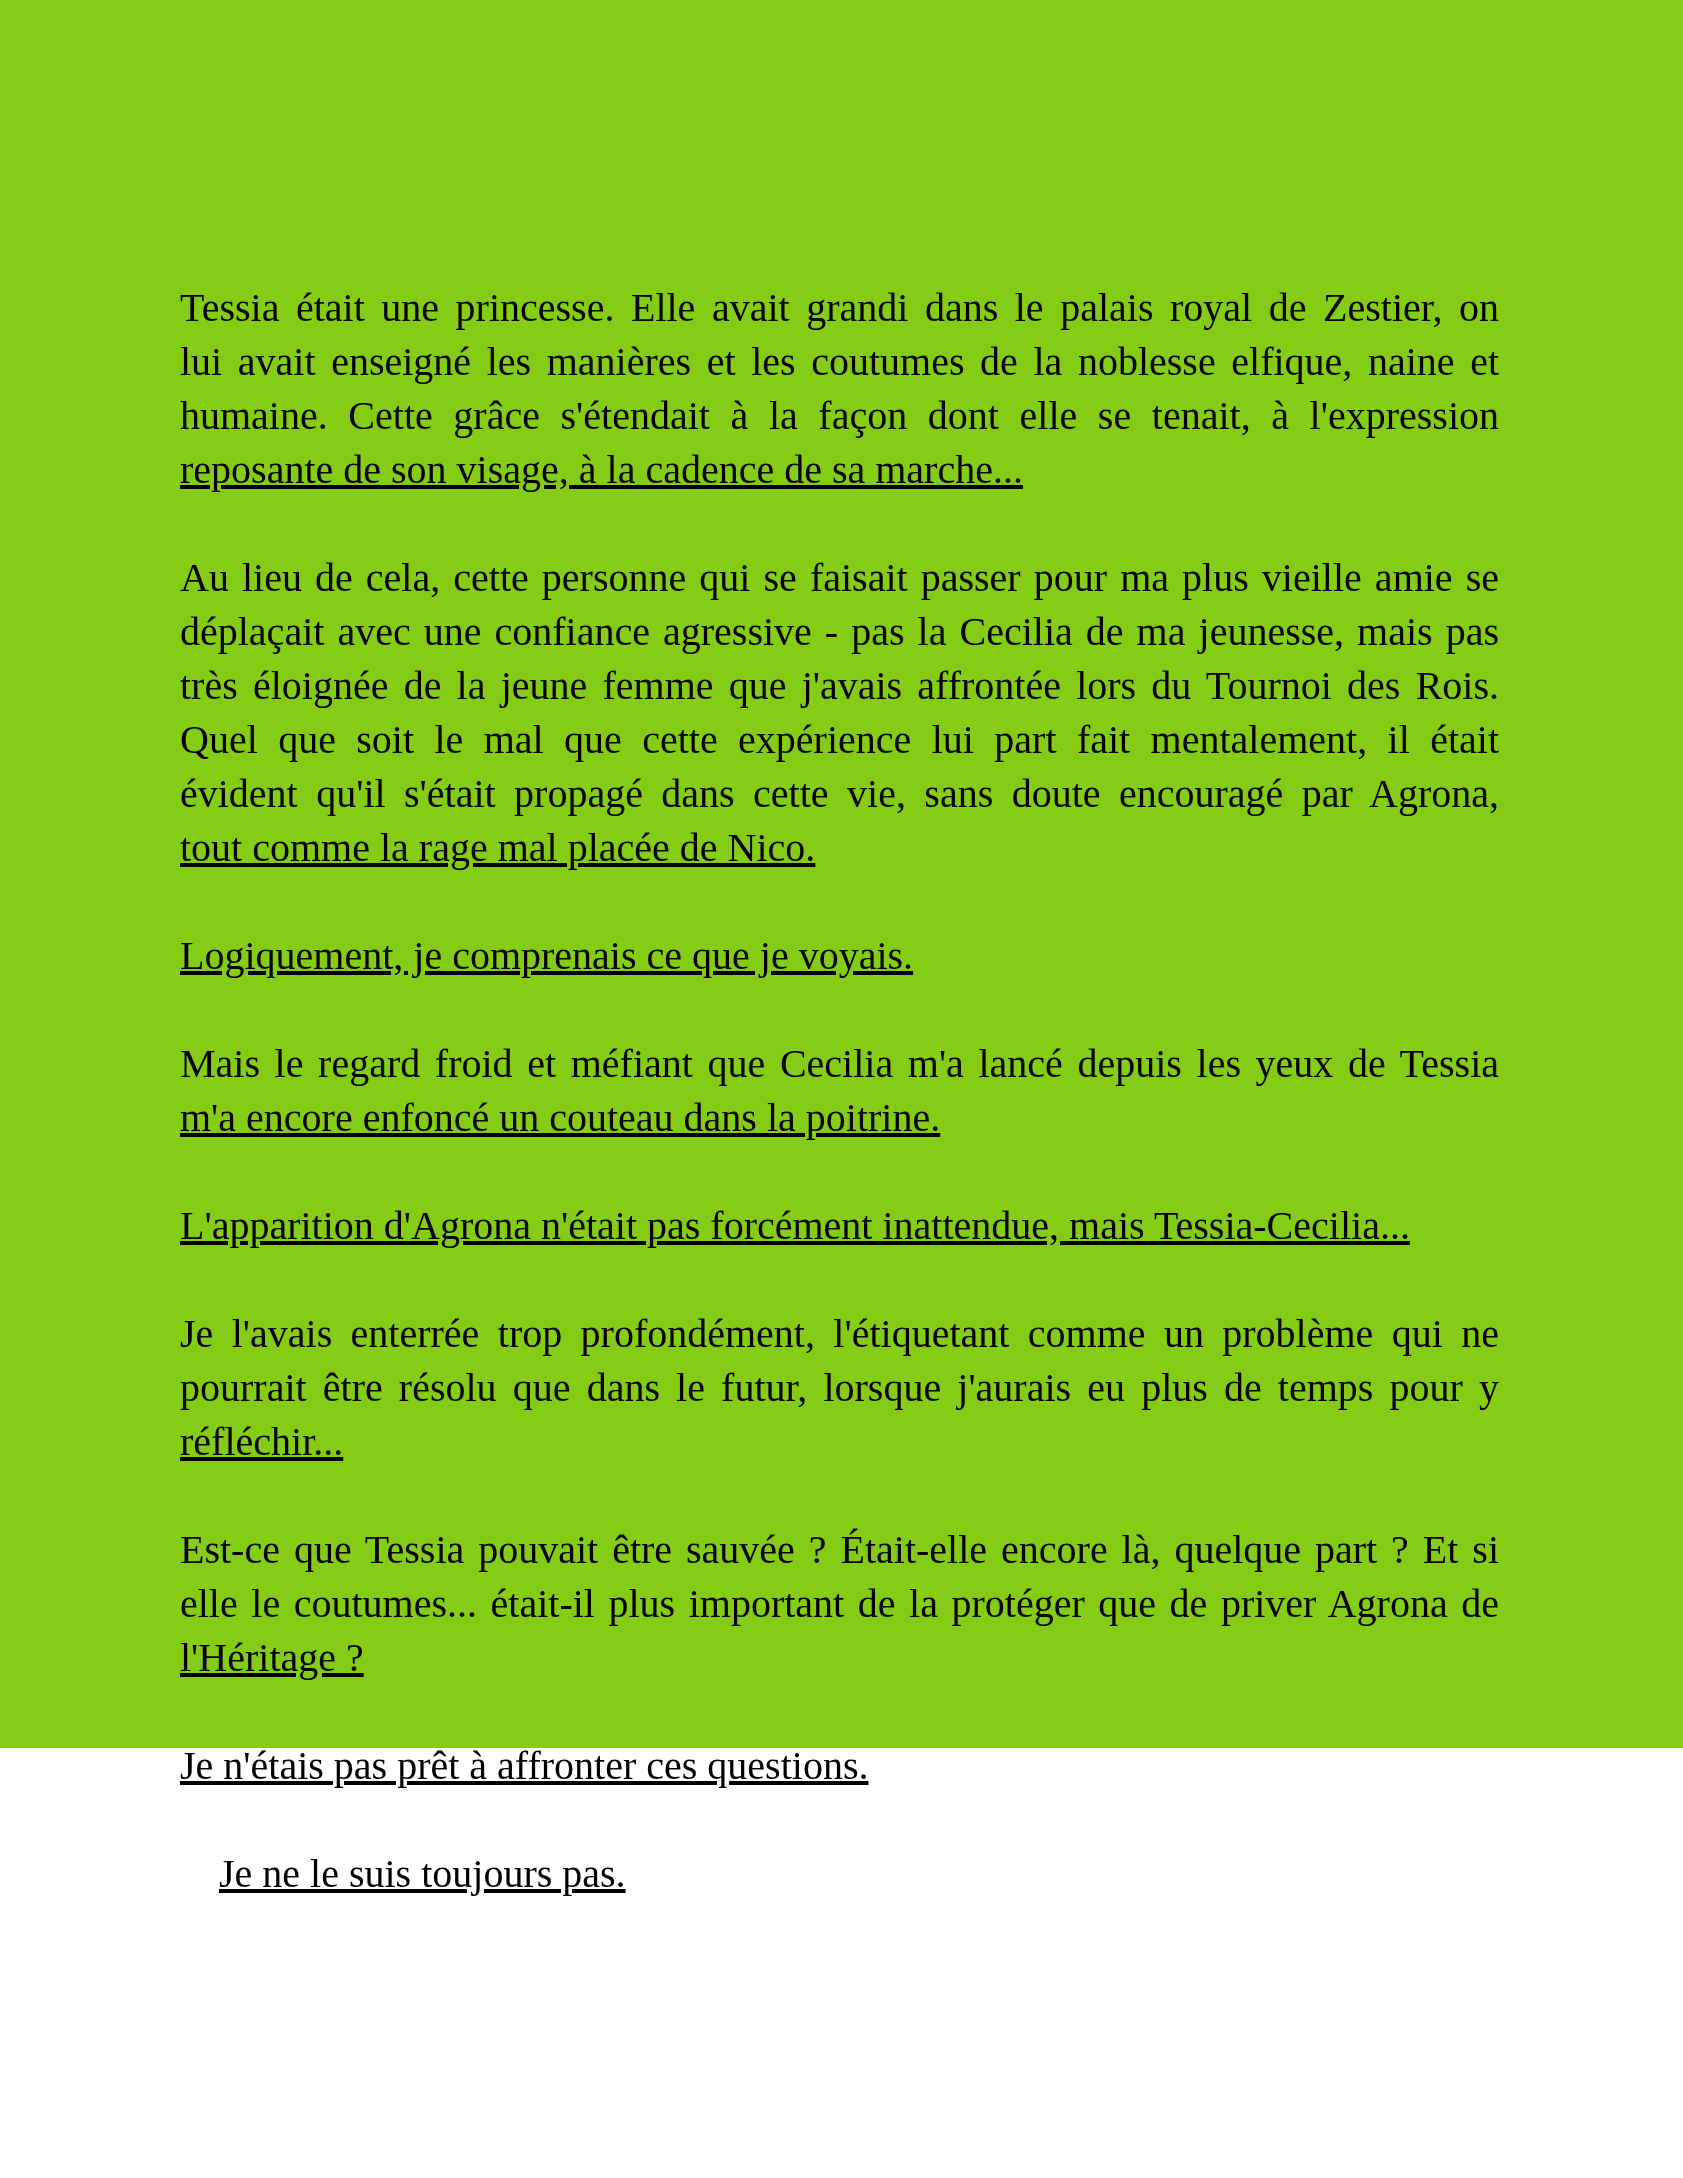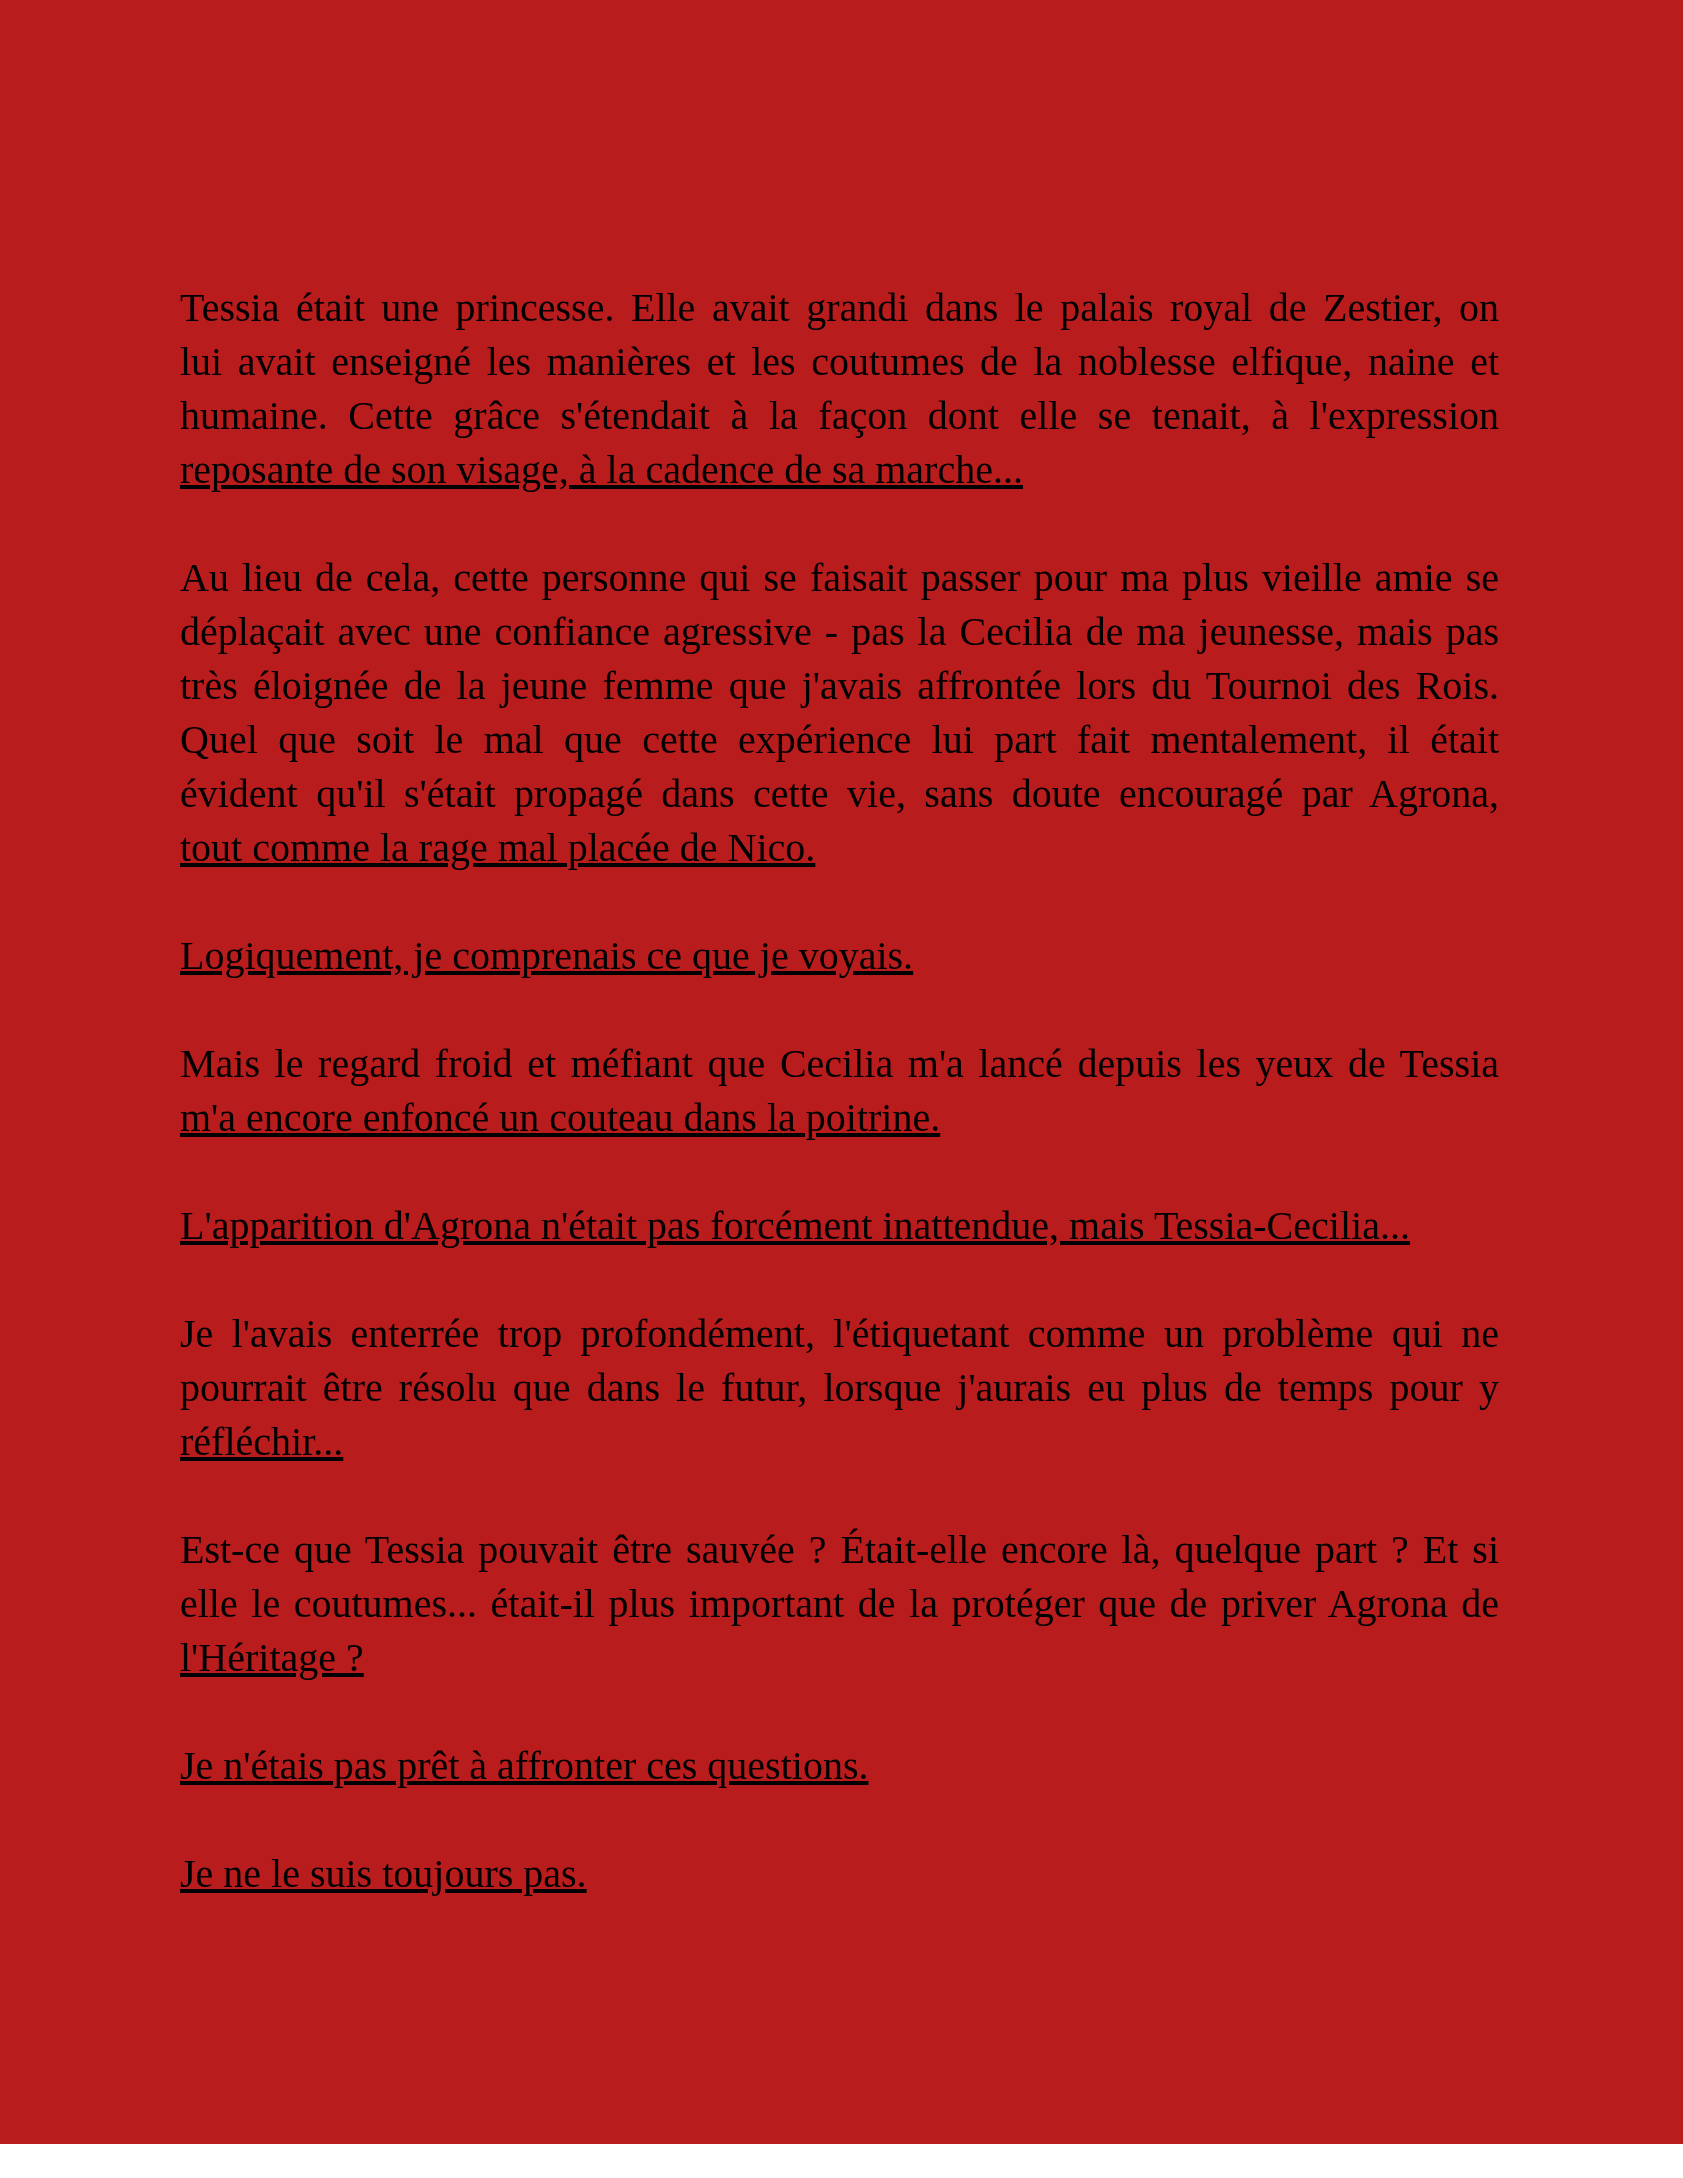--- a/index.html
+++ b/index.html
@@ -6,38 +6,39 @@
     margin: 0;
     padding: 0;
     background: #ffffff;
     width: 1683px;
     height: 2178px;
     overflow: hidden;
   }
   .page {
     position: relative;
     width: 1683px;
-    height: 2144px;
-    background: #b91c1c;
+    height: 1748px;
+    background: #84cc16;
   }
   .page-text {
     position: absolute;
     left: 180px;
     top: 281px;
     width: 1319px;
     font-family: "Liberation Serif", "DejaVu Serif", serif;
     font-size: 40px;
     line-height: 54px;
     color: #000000;
   }
   .paragraph {
     margin: 0 0 54px 0;
   }
   .paragraph:last-child {
     margin-bottom: 0;
+    margin-left: 39px;
   }
   .line {
     text-align: justify;
     text-align-last: justify;
   }
   .line.last {
     text-align: left;
     text-align-last: left;
     text-decoration: underline;
   }

